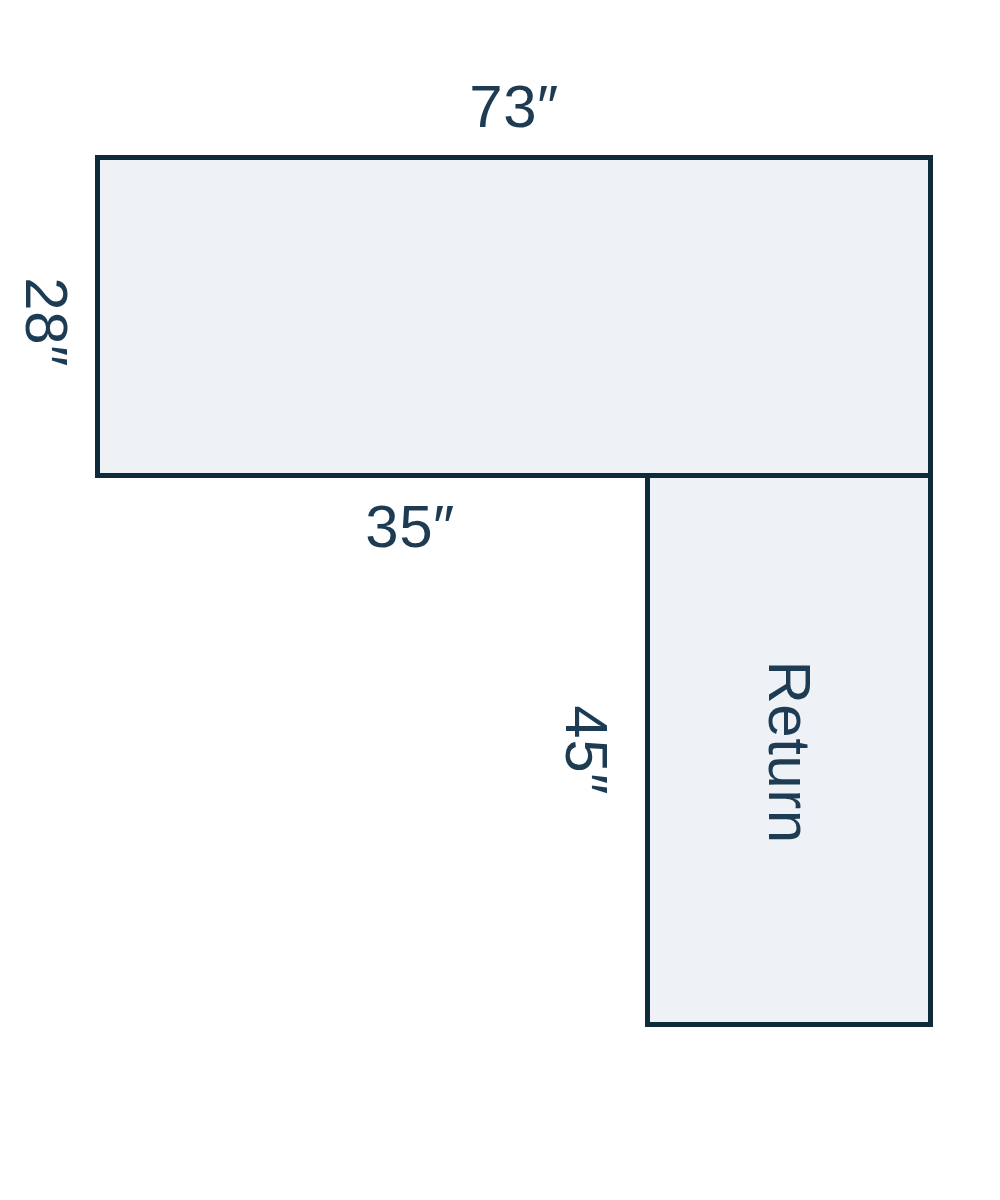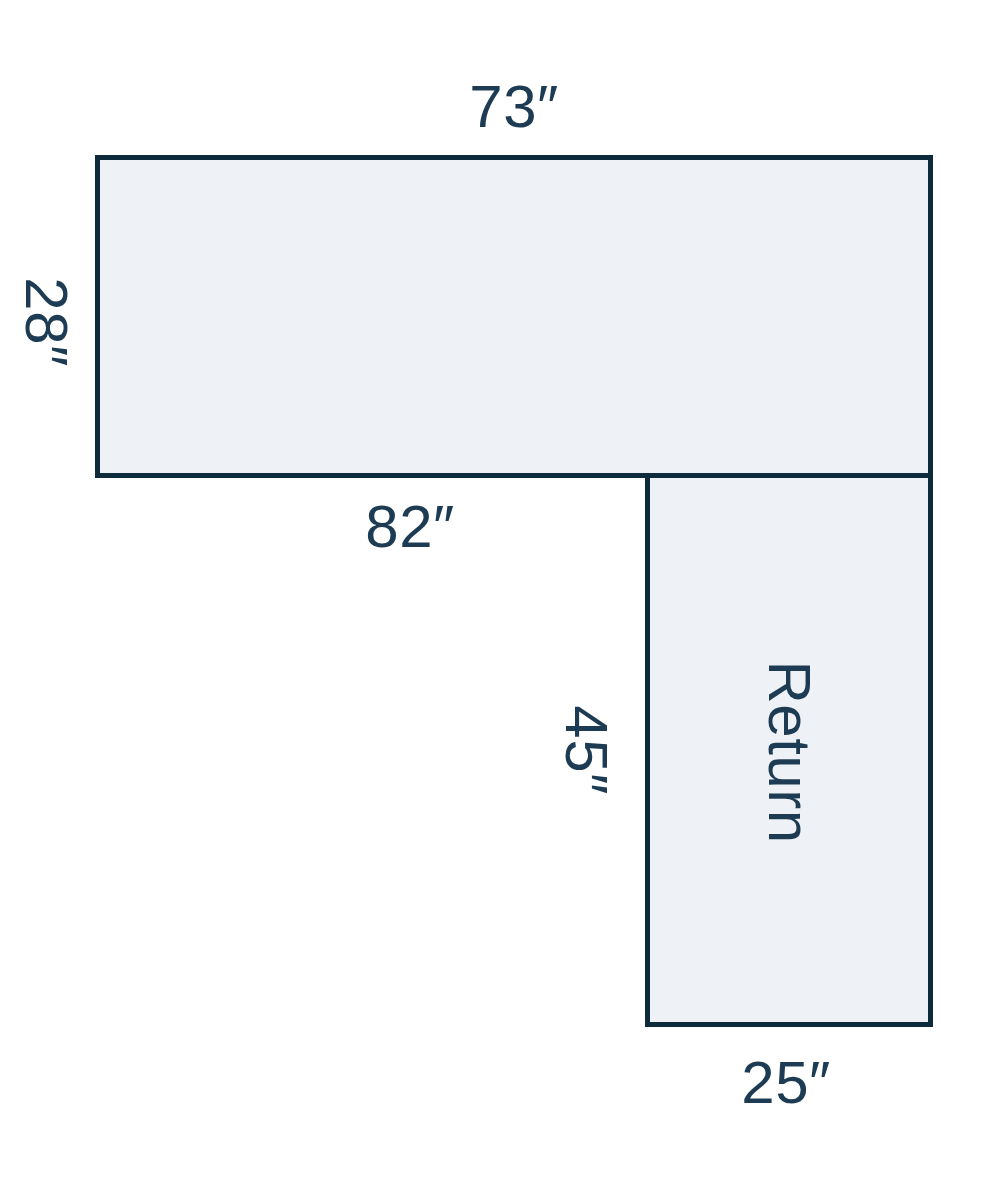--- a/index.html
+++ b/index.html
@@ -58,21 +58,20 @@
 
   <div class="shape desk"></div>
 
   <div class="shape return"></div>
 
   <div class="label dim" style="left:514px; top:107px">73″</div>
 
   <div class="label dim rot" style="left:46px; top:322px">28″</div>
 
 
-  <div class="label dim" style="left:410px; top:527px">82″</div>
+  <div class="label dim" style="left:410px; top:527px">35″</div>
 
   <div class="label dim rot" style="left:586px; top:750px">45″</div>
 
   <div class="label name rot" style="left:789px; top:752px">Return</div>
 
-  <div class="label dim" style="left:786px; top:1083px">25″</div>
 
 </div>
 
 </body></html>

